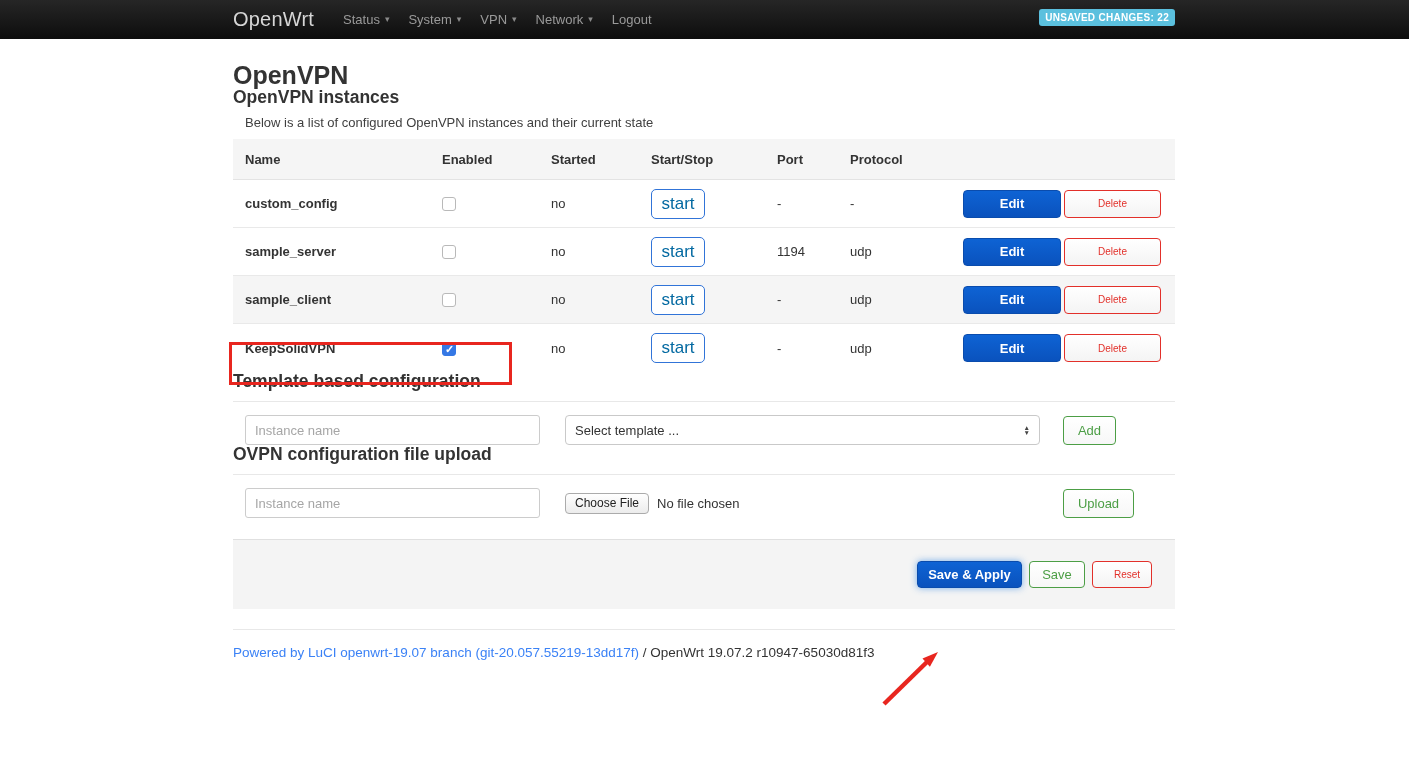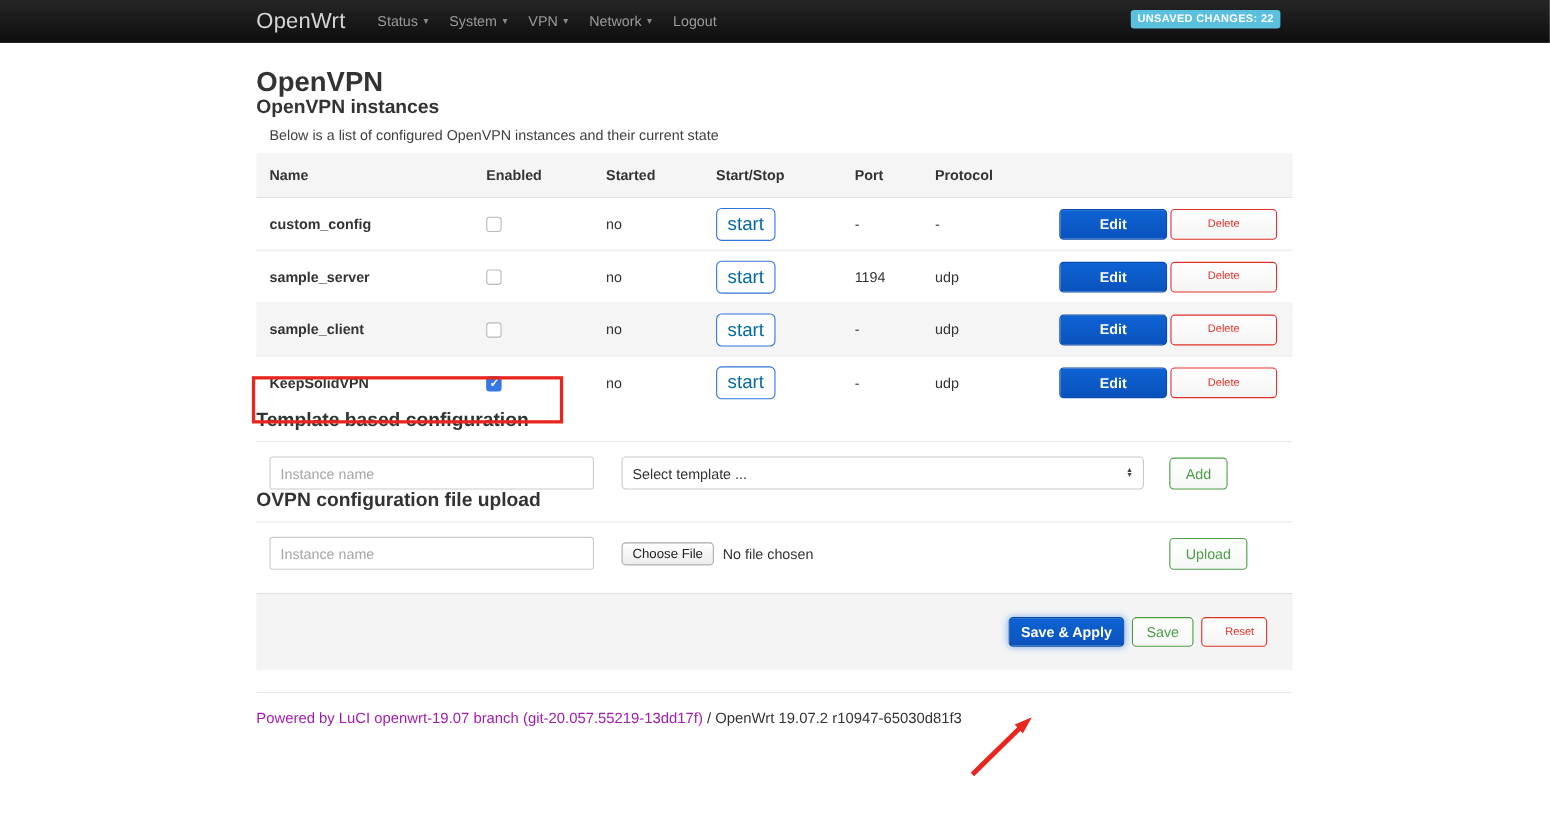--- a/index.html
+++ b/index.html
@@ -14,21 +14,21 @@
   .navbar {
     height:39px; width:100%;
     background:linear-gradient(180deg,#262626,#0d0d0d);
     display:flex; align-items:center; position:relative;
   }
   .brand { margin-left:233px; font-size:20px; color:#d6d6d6; letter-spacing:0.2px; }
   .nav-items { display:flex; align-items:center; margin-left:29px; gap:19px; }
   .nav-item { display:flex; align-items:center; font-size:13px; color:#9a9a9a; cursor:pointer; }
   .nav-item .caret { font-size:9px; margin-left:5px; color:#8a8a8a; line-height:1; }
   .unsaved-badge {
-    position:absolute; right:245px; top:9px;
+    position:absolute; right:234px; top:9px;
     background:#5bc0de; color:#fff; font-size:10px; font-weight:bold;
     padding:3px 6px; border-radius:3px; letter-spacing:0.3px; cursor:pointer;
   }
 
   
   .container { width:942px; margin-left:233px; position:relative; }
   h1.page-title { font-size:25px; line-height:26px; font-weight:bold; margin:23px 0 0; color:#333; }
   h2.section-h { font-size:17.5px; line-height:18px; font-weight:bold; margin:0; color:#333; }
   .instances-h { margin-top:16px; }
   p.desc { font-size:13px; line-height:15px; margin:9px 12px 0; color:#404040; }
@@ -114,21 +114,21 @@
 
   
   .page-actions {
     margin-top:21px; height:70px; background:#f4f4f4; border-top:1px solid #e0e0e0;
     display:flex; align-items:center; justify-content:flex-end; gap:7px; padding-right:23px;
   }
 
   
   hr.footer-rule { border:0; border-top:1px solid #e8e8e8; margin:20px 0 0; }
   .footer { margin-top:15px; font-size:13.5px; color:#333; }
-  .footer a { color:#a21caf; text-decoration:none; cursor:pointer; }
+  .footer a { color:#3b82f6; text-decoration:none; cursor:pointer; }
 
   
   .highlight-box {
     position:absolute; left:229px; top:342px; width:283px; height:43px;
     border:3px solid #e8261f; z-index:5; pointer-events:none;
   }
   .arrow-annotation { position:absolute; left:868px; top:642px; z-index:6; pointer-events:none; }
 </style>
 </head>
 <body>

